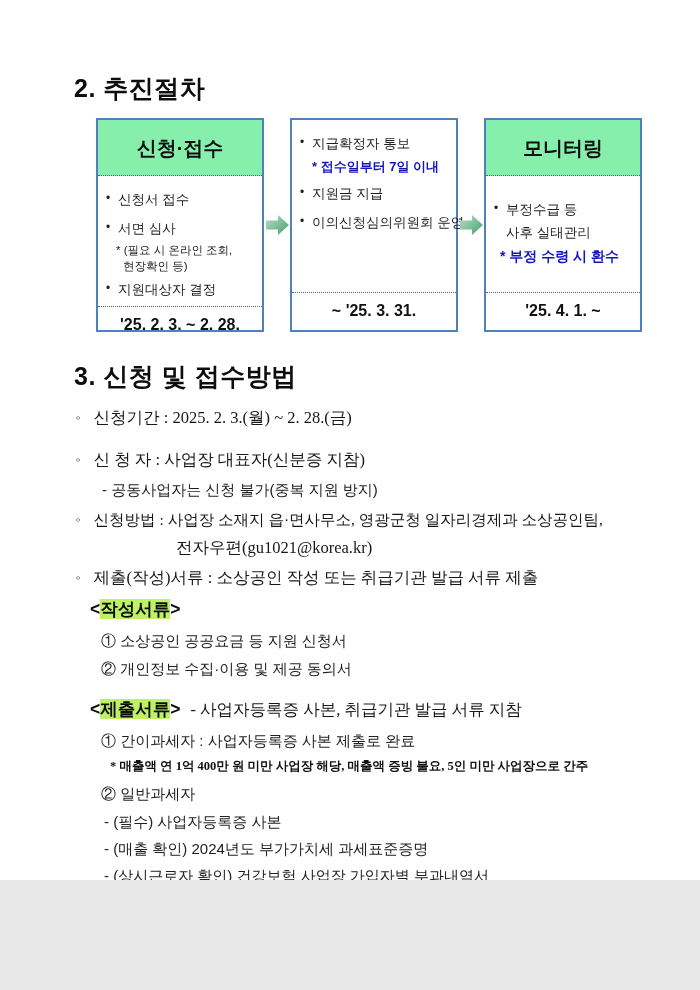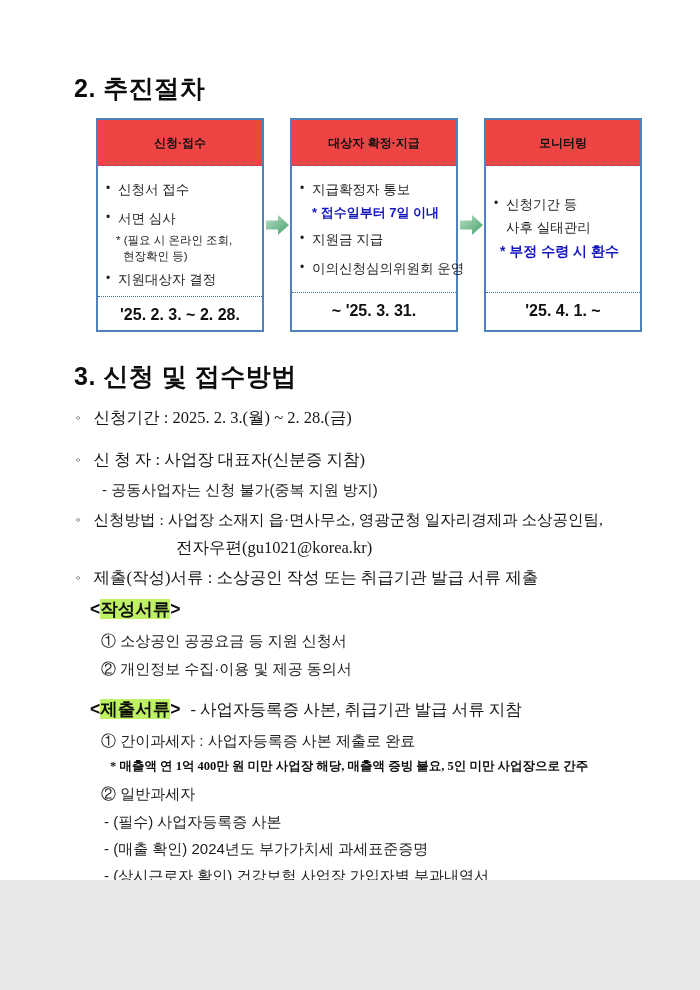--- a/index.html
+++ b/index.html
@@ -29,21 +29,21 @@
     border:2px solid #4f81bd; background:#fff;
     display:flex; flex-direction:column; flex:none;
   }
   .fbox-1 { width:168px; }
   .fbox-2 { width:168px; }
   .fbox-3 { width:158px; }
   .arrow-cell {
     width:26px; flex:none; display:flex; align-items:center; justify-content:center;
   }
   .fbox-head {
-    background:#ef4444; text-align:center; font-weight:700; font-size:12px;
+    background:#86efac; text-align:center; font-weight:700; font-size:20px;
     color:#101010; padding:15px 0 13px; border-bottom:1px dotted #4a6b8c;
     white-space:nowrap;
   }
   .fbox-body {
     flex:1; padding:9px 4px 2px 8px; font-size:13.5px; color:#1f1f1f;
     display:flex; flex-direction:column;
   }
   .fbox-body.centered { justify-content:center; padding-bottom:16px; }
   .fbox-foot {
     border-top:1px dotted #4a6b8c; text-align:center; font-weight:700;
@@ -108,21 +108,20 @@
           <linearGradient id="ag1" x1="0" y1="0" x2="1" y2="1">
             <stop offset="0" stop-color="#b9e0c6"></stop>
               <stop offset="1" stop-color="#45a06c"></stop>
           </linearGradient>
         </defs>
         <polygon points="1,6.5 13,6.5 13,1 24,11 13,21 13,15.5 1,15.5" fill="url(#ag1)"></polygon>
       </svg>
     </div>
 
     <div class="fbox fbox-2">
-      <div class="fbox-head">대상자 확정·지급</div>
       <div class="fbox-body">
         <div class="li">
           <span class="dot">•</span>
           <span>지급확정자 통보</span>
         </div>
         <div class="bluenote">* 접수일부터 7일 이내</div>
         <div class="li">
           <span class="dot">•</span>
           <span>지원금 지급</span>
         </div>
@@ -144,21 +143,21 @@
         </defs>
         <polygon points="1,6.5 13,6.5 13,1 24,11 13,21 13,15.5 1,15.5" fill="url(#ag2)"></polygon>
       </svg>
     </div>
 
     <div class="fbox fbox-3">
       <div class="fbox-head">모니터링</div>
       <div class="fbox-body centered">
         <div class="li">
           <span class="dot">•</span>
-          <span>신청기간 등</span>
+          <span>부정수급 등</span>
         </div>
         <div class="wrap2">사후 실태관리</div>
         <div class="bluenote">* 부정 수령 시 환수</div>
       </div>
       <div class="fbox-foot">'25. 4. 1. ~</div>
     </div>
   </div>
 
   <div id="sec3-title" class="sec-title">3. 신청 및 접수방법</div>
 

